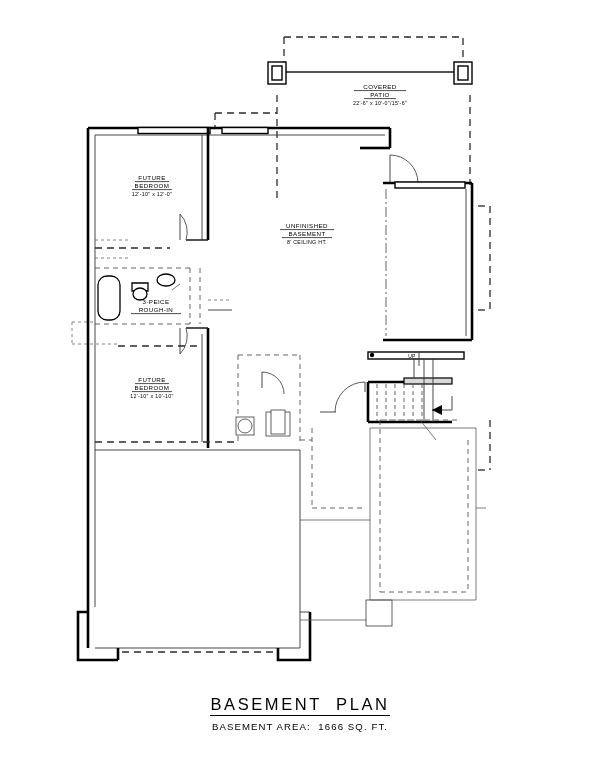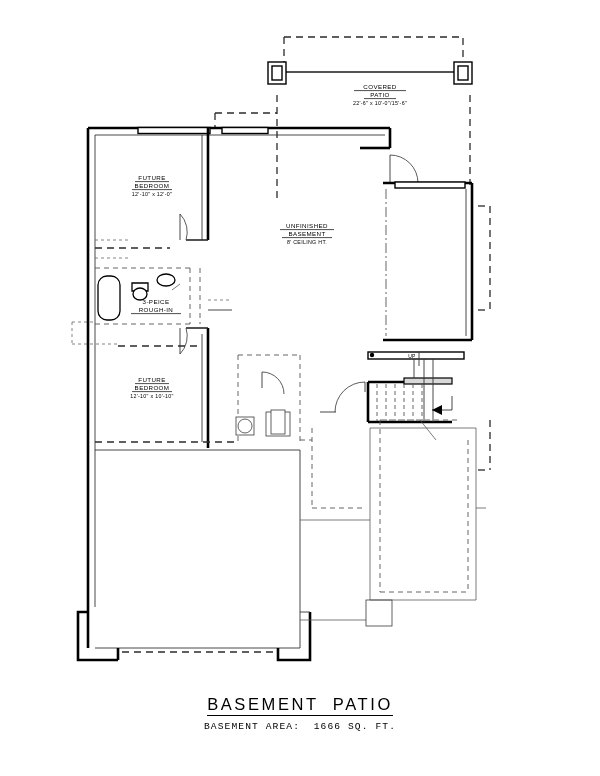--- a/index.html
+++ b/index.html
@@ -82,21 +82,21 @@
     font-size: 16.5px;
     letter-spacing: 2.6px;
     color: #000000;
     display: inline-block;
     border-bottom: 1.4px solid #000000;
     padding-bottom: 1px;
     line-height: 1.15;
     white-space: pre;
   }
   #plan-subtitle {
-    font-family: Liberation Mono, monospace;
+    font-family: Liberation Sans, sans-serif;
     font-size: 9.6px;
     letter-spacing: 1.1px;
     color: #000000;
     margin-top: 5px;
     white-space: pre;
   }
 </style>
 </head>
 <body>
 
@@ -319,17 +319,17 @@
       <path class="dash-tiny" d="M 95 240 L 130 240"></path>
       <path class="dash-tiny" d="M 95 258 L 130 258"></path>
       <path class="dash-tiny" d="M 208 300 L 232 300"></path>
       <path class="wall-thin" d="M 208 310 L 232 310"></path>
       <path class="dash-fine" d="M 300 440 L 312 440"></path>
     </g>
 
   </svg>
 
   <div id="titleblock" style="top: 695px;">
-    <div id="plan-title">BASEMENT  PATIO</div>
+    <div id="plan-title">BASEMENT  PLAN</div>
     <div id="plan-subtitle">BASEMENT AREA:  1666 SQ. FT.</div>
   </div>
 
 </div>
 
 </body></html>

